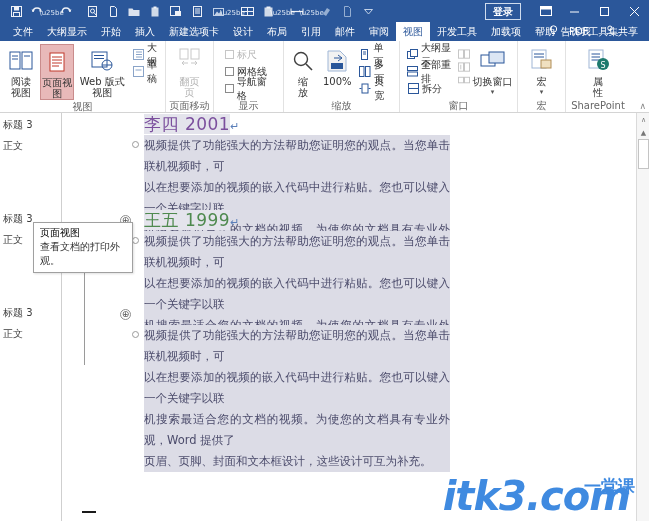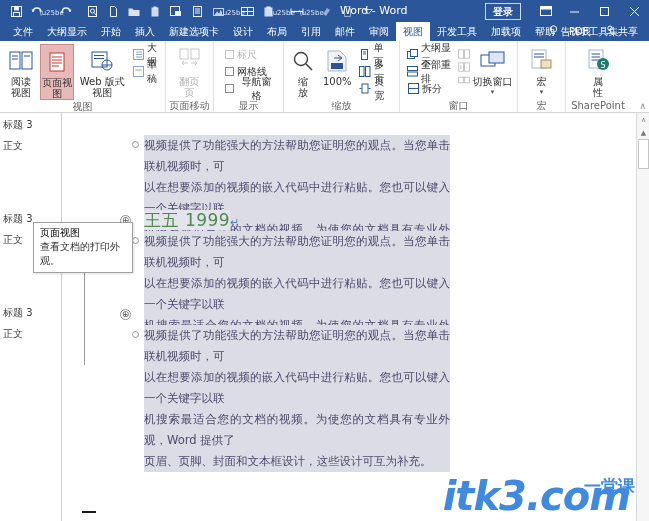--- a/index.html
+++ b/index.html
@@ -215,21 +215,20 @@
       <svg width="11" height="11" viewBox="0 0 11 11">
           <path d="M2.5 0.5 h4 l2 2 v8 h-6 z" fill="none" stroke="#9fb6d6"></path>
         </svg>
     </span>
     <span class="qicon">
       <svg width="11" height="11" viewBox="0 0 11 11">
           <path d="M1.5 3.5 L9.5 3.5 L5.5 8 Z" fill="none" stroke="#cfdcee"></path>
         </svg>
     </span>
   </div>
-  <div class="title-text">Word - Word</div>
   <div class="win-right">
     <div class="login-btn">登录</div>
     <div class="ribbon-opt">
       <svg width="12" height="10" viewBox="0 0 12 10">
           <rect x="0.5" y="0.5" width="11" height="9" fill="none" stroke="#fff"></rect>
           <rect x="0.5" y="0.5" width="11" height="3" fill="#fff"></rect>
         </svg>
     </div>
     <div class="win-btn">
       <svg width="11" height="11" viewBox="0 0 11 11">
@@ -370,21 +369,21 @@
         </span>
         <span>翻页</span>
         <span>页</span>
       </div>
     </div>
     <div class="group-label">页面移动</div>
   </div>
 
   <div class="group" style="width:70px;">
     <div class="group-body">
-      <div class="smallcol" style="padding-left:4px;text-align:center;">
+      <div class="smallcol" style="padding-left:4px;">
         <div class="smallbtn dim">
           <span class="chk dim"></span>
           <span>标尺</span>
         </div>
         <div class="smallbtn">
           <span class="chk"></span>
           <span>网格线</span>
         </div>
         <div class="smallbtn">
           <span class="chk"></span>
@@ -562,20 +561,21 @@
   <div class="styletray" id="styletray">
       <div class="stylelbl" style="top: 5px;">标题 3</div>
       <div class="stylelbl" style="top: 26px;">正文</div>
       <div class="stylelbl" style="top: 99px;">标题 3</div>
       <div class="stylelbl" style="top: 120px;">正文</div>
       <div class="stylelbl" style="top: 193px;">标题 3</div>
       <div class="stylelbl" style="top: 214px;">正文</div>
     </div>
   <div class="leftrule"></div>
   <div class="pagecol" id="pagecol">
+      <div class="heading" style="left: 82px; top: 0px; color: rgb(123, 79, 157);"><span class="hl">李四 2001</span><span class="pilcrow">↵</span></div>
       <div class="bullet-sm" style="left: 70px; top: 28px;"></div>
       <div class="bodytext" style="left: 82px; top: 22px;">
         <div>视频提供了功能强大的方法帮助您证明您的观点。当您单击联机视频时，可</div>
         <div>以在想要添加的视频的嵌入代码中进行粘贴。您也可以键入一个关键字以联</div>
         <div>机搜索最适合您的文档的视频。为使您的文档具有专业外观，Word 提供了</div>
         <div>页眉、页脚、封面和文本框设计，这些设计可互为补充。</div>
       </div>
       <div class="expander" style="left: 58px; top: 102px;">⊕</div>
       <div class="heading" style="left: 82px; top: 96px; color: rgb(79, 138, 79);"><span class="hl">王五 1999</span><span class="pilcrow">↵</span></div>
       <div class="bullet-sm" style="left: 70px; top: 124px;"></div>

